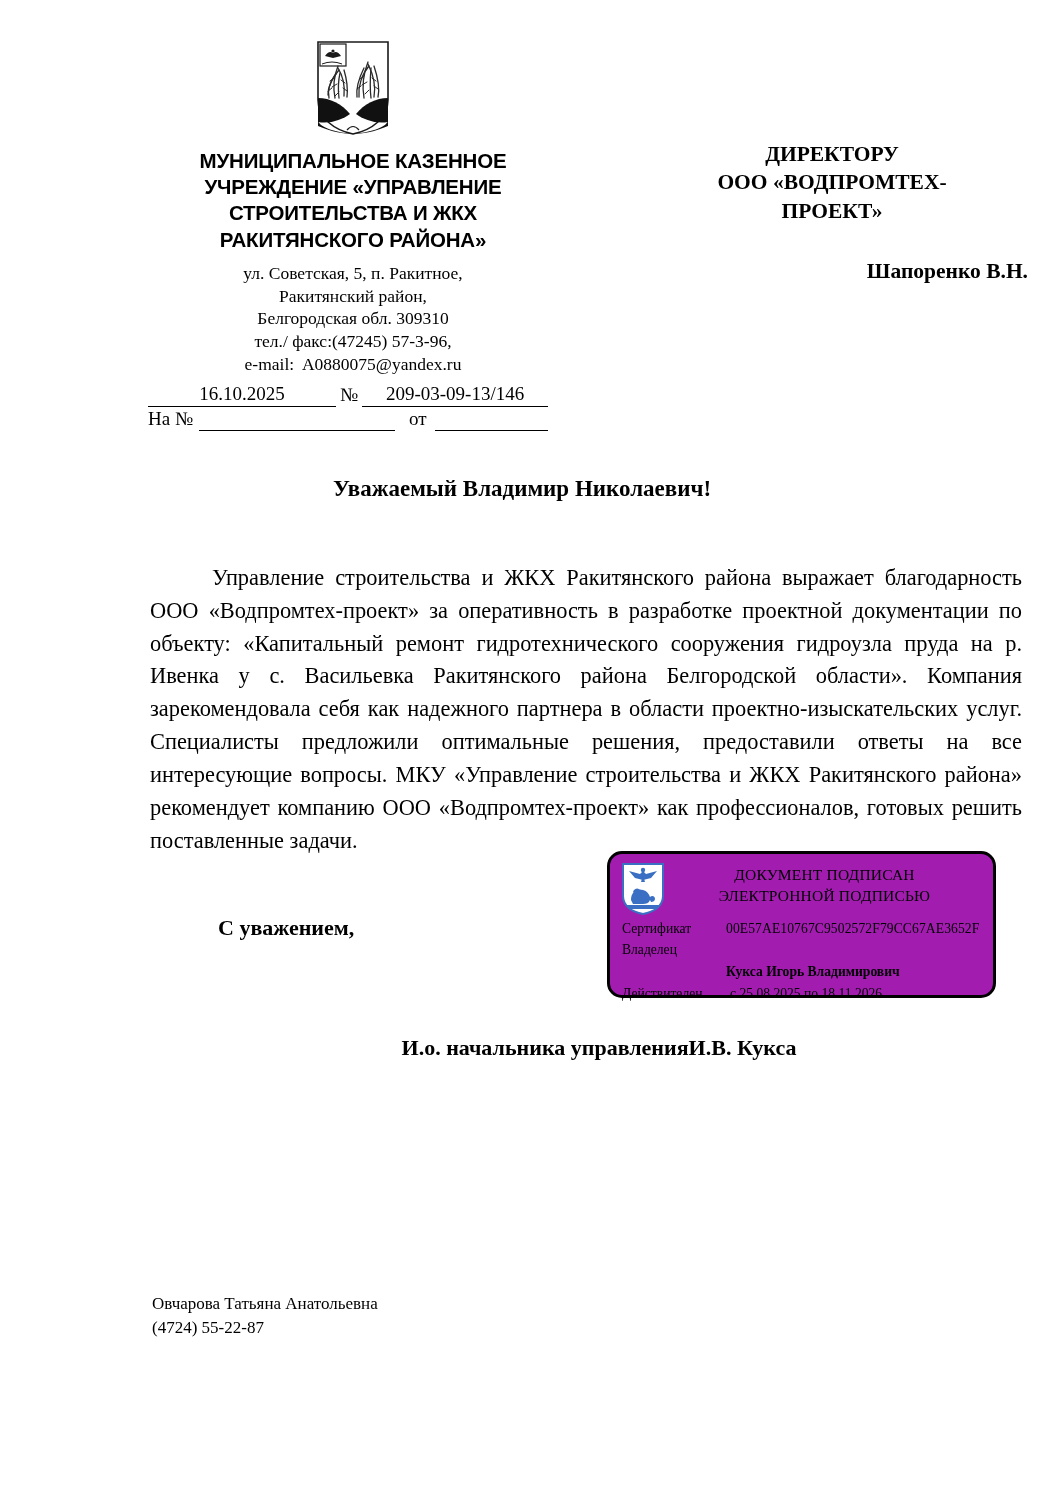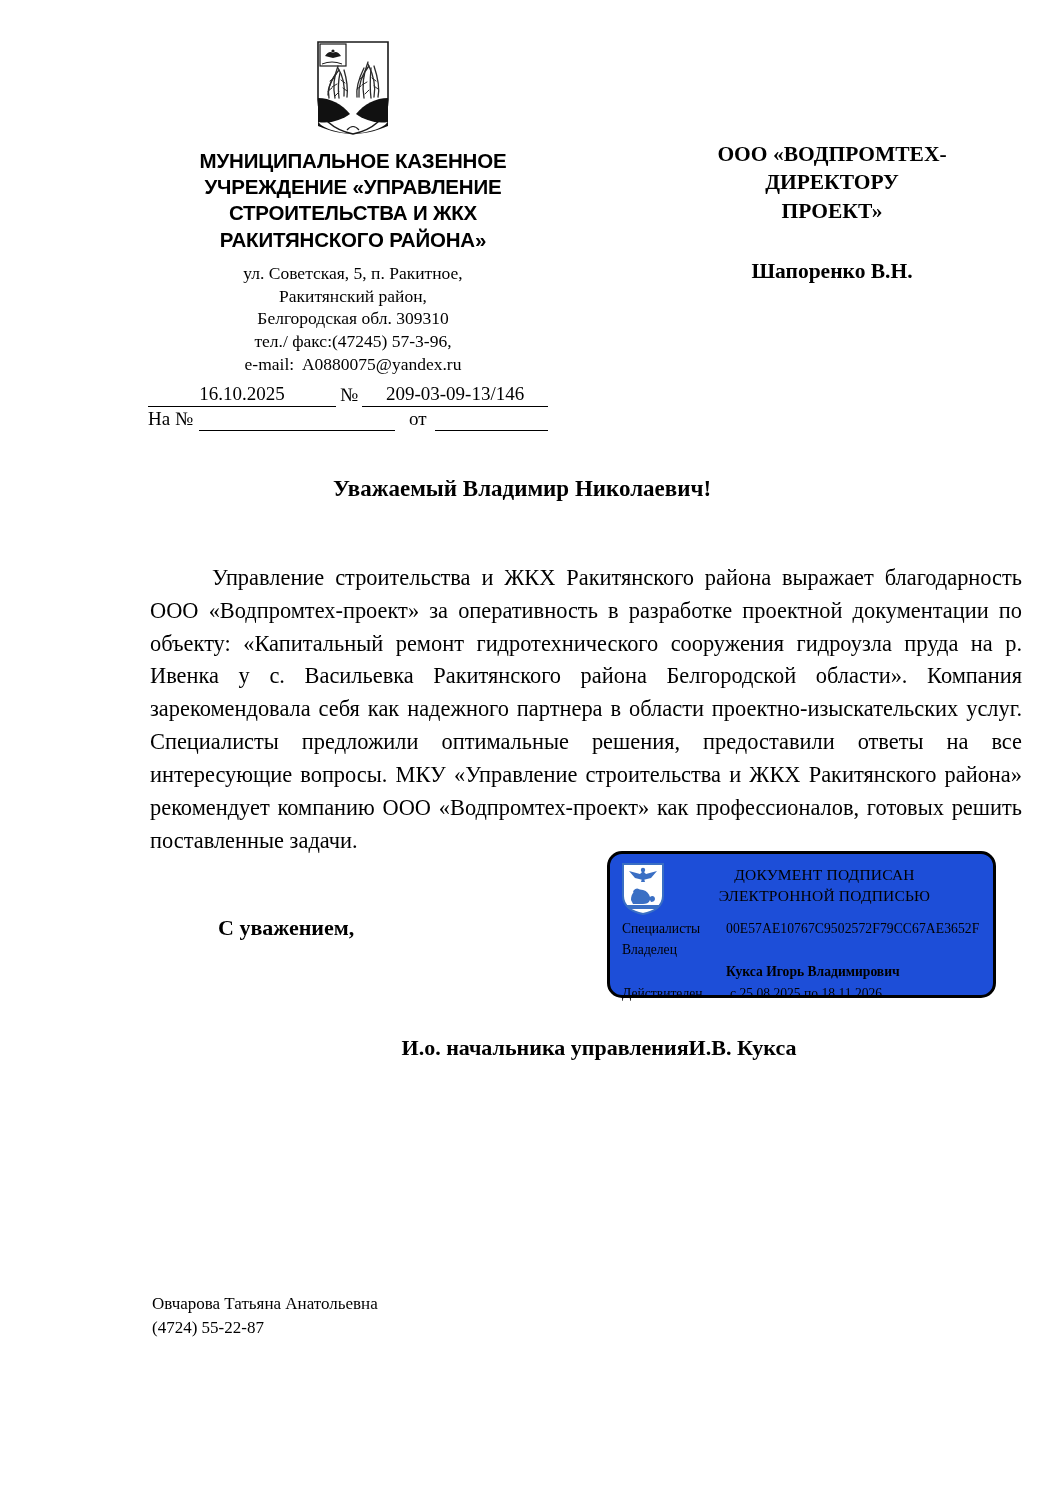--- a/index.html
+++ b/index.html
@@ -90,20 +90,21 @@
     top: 140px;
     width: 392px;
     text-align: center;
     font-weight: bold;
     font-size: 21.5px;
     line-height: 1.32;
   }
   .addressee .who {
     margin-top: 32px;
     font-size: 21.5px;
+    text-align: right;
   }
 
   
   .salutation {
     position: absolute;
     left: 0;
     top: 476px;
     width: 1044px;
     text-align: center;
     font-weight: bold;
@@ -145,21 +146,21 @@
 
   
   .esign {
     position: absolute;
     left: 607px;
     top: 851px;
     width: 389px;
     height: 147px;
     border: 3.5px solid #000000;
     border-radius: 15px;
-    background: #1d4ed8;
+    background: #a21caf;
     box-sizing: border-box;
   }
   .esign-top {
     display: flex;
     align-items: flex-start;
     padding: 7px 10px 0 10px;
   }
   .esign-crest {
     width: 46px;
     height: 54px;
@@ -271,22 +272,22 @@
       <div class="refrow row2">
         <span class="na-lbl">На №</span>
         <span class="fill na-line">&nbsp;</span>
         <span class="ot-lbl">от</span>
         <span class="fill ot-line">&nbsp;</span>
       </div>
     </div>
   </div>
 
   <div class="addressee">
+    <div>ДИРЕКТОРУ</div>
     <div>ООО «ВОДПРОМТЕХ-</div>
-    <div>ДИРЕКТОРУ</div>
     <div>ПРОЕКТ»</div>
     <div class="who">Шапоренко В.Н.</div>
   </div>
 
   <div class="salutation">Уважаемый Владимир Николаевич!</div>
 
   <div class="body-text">Управление строительства и ЖКХ Ракитянского района выражает благодарность ООО «Водпромтех-проект» за оперативность в разработке проектной документации по объекту: «Капитальный ремонт гидротехнического сооружения гидроузла пруда на р. Ивенка у с. Васильевка Ракитянского района Белгородской области». Компания зарекомендовала себя как надежного партнера в области проектно-изыскательских услуг. Специалисты предложили оптимальные решения, предоставили ответы на все интересующие вопросы. МКУ «Управление строительства и ЖКХ Ракитянского района» рекомендует компанию ООО «Водпромтех-проект» как профессионалов, готовых решить поставленные задачи.</div>
 
   <div class="regards">С уважением,</div>
 
@@ -309,21 +310,21 @@
 
         <path d="M6 43 H40 L36 47 H10 Z" fill="#3a6fc4"></path>
       </svg>
       <div class="esign-title">
         <div>ДОКУМЕНТ ПОДПИСАН</div>
         <div>ЭЛЕКТРОННОЙ ПОДПИСЬЮ</div>
       </div>
     </div>
     <div class="esign-fields">
       <div class="fl cert">
-        <span class="fk">Специалисты</span>
+        <span class="fk">Сертификат</span>
         <span class="fv mono">00E57AE10767C9502572F79CC67AE3652F</span>
       </div>
       <div class="fl owner">
         <span class="fk">Владелец</span>
         <span class="fv bold">Кукса Игорь Владимирович</span>
       </div>
       <div class="fl valid">
         <span class="fk">Действителен</span>
         <span class="fv">с  25.08.2025 по  18.11.2026</span>
       </div>

